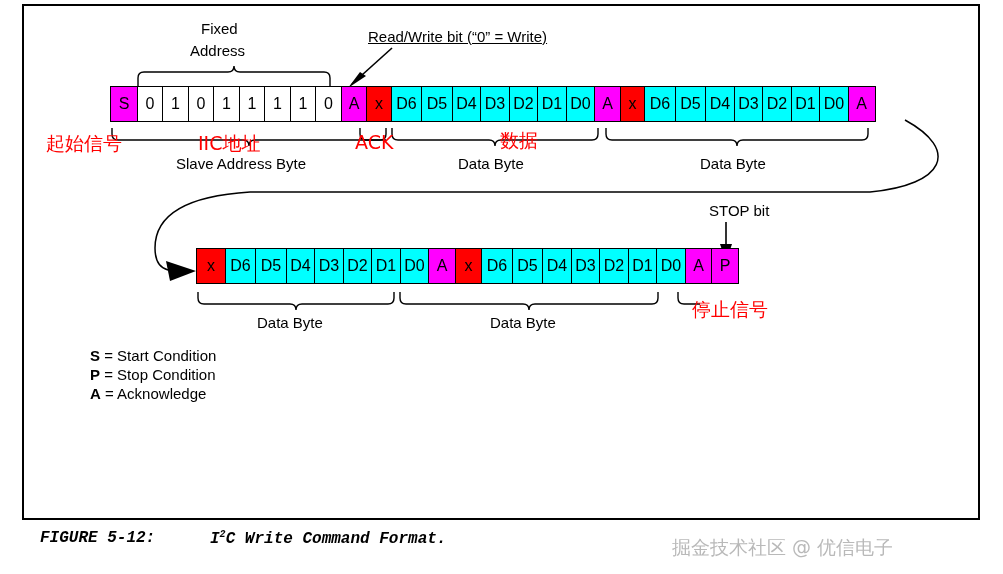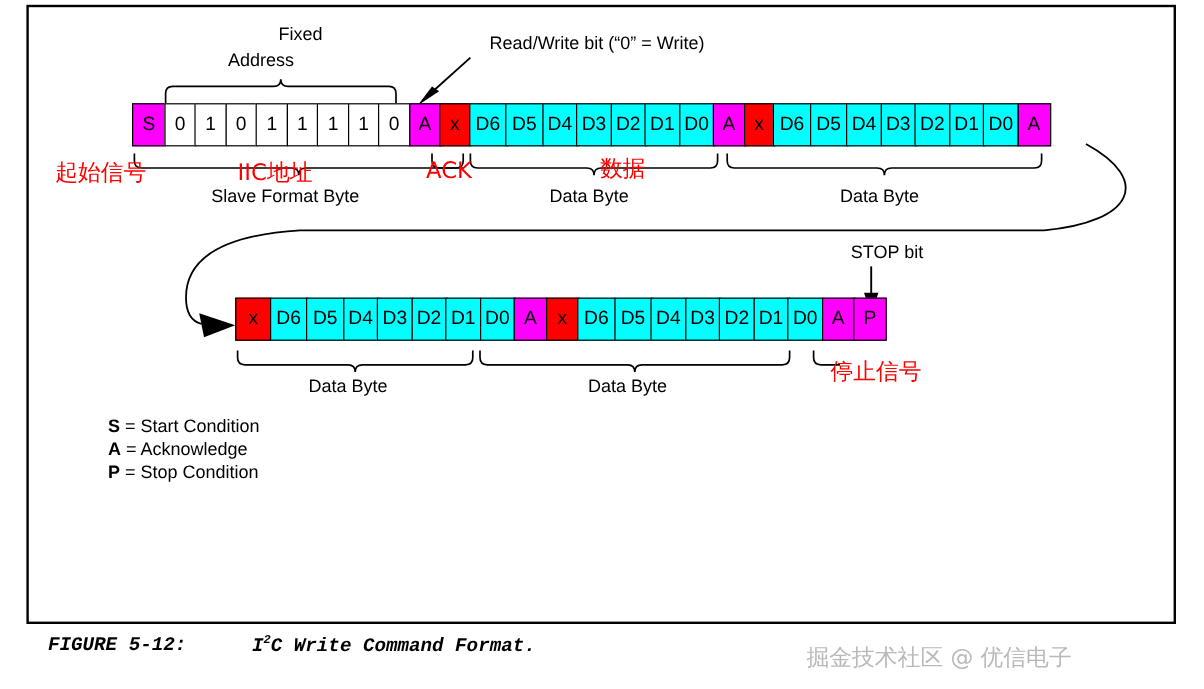--- a/index.html
+++ b/index.html
@@ -114,43 +114,43 @@
     <div class="cell d" style="width: 32px;">D5</div>
     <div class="cell d" style="width: 30px;">D4</div>
     <div class="cell d" style="width: 30px;">D3</div>
     <div class="cell d" style="width: 30px;">D2</div>
     <div class="cell d" style="width: 30px;">D1</div>
     <div class="cell d" style="width: 30px;">D0</div>
     <div class="cell a" style="width: 28px;">A</div>
     <div class="cell p" style="width: 28px;">P</div>
   </div>
 
-<div class="lbl" style="left:201px;top:20px;margin-left:31px;">Fixed</div>
+<div class="lbl" style="left:201px;top:20px;">Fixed</div>
 <div class="lbl" style="left:190px;top:42px;">Address</div>
-<div class="lbl" style="left:408px;top:28px;">Read/Write bit (“0” = Write)</div>
+<div class="lbl" style="left:368px;top:28px;text-decoration:underline;">Read/Write bit (“0” = Write)</div>
 
 <div class="lbl red cn" style="left:46px;top:131px;">起始信号</div>
 <div class="lbl red cn" style="left:198px;top:131px;">IIC地址</div>
 <div class="lbl red cn" style="left:355px;top:131px;">ACK</div>
 <div class="lbl red cn" style="left:500px;top:128px;">数据</div>
 
-<div class="lbl" style="left:176px;top:155px;">Slave Format Byte</div>
+<div class="lbl" style="left:176px;top:155px;">Slave Address Byte</div>
 <div class="lbl" style="left:458px;top:155px;">Data Byte</div>
 <div class="lbl" style="left:700px;top:155px;">Data Byte</div>
 
 <div class="lbl" style="left:709px;top:202px;">STOP bit</div>
 <div class="lbl" style="left:257px;top:314px;">Data Byte</div>
 <div class="lbl" style="left:490px;top:314px;">Data Byte</div>
 <div class="lbl red cn" style="left:692px;top:297px;">停止信号</div>
 
 <div class="legend">
   <div id="legend-rows">
       <div class="row"><b>S</b><span> = Start Condition</span></div>
+      <div class="row"><b>P</b><span> = Stop Condition</span></div>
       <div class="row"><b>A</b><span> = Acknowledge</span></div>
-      <div class="row"><b>P</b><span> = Stop Condition</span></div>
     </div>
 </div>
 
 <div class="caption">
   <span>FIGURE 5-12:</span>
   <span class="t"><span>I</span><sup>2</sup><span>C Write Command Format.</span></span>
 </div>
 
 <div class="watermark">掘金技术社区 @ 优信电子</div>
 

